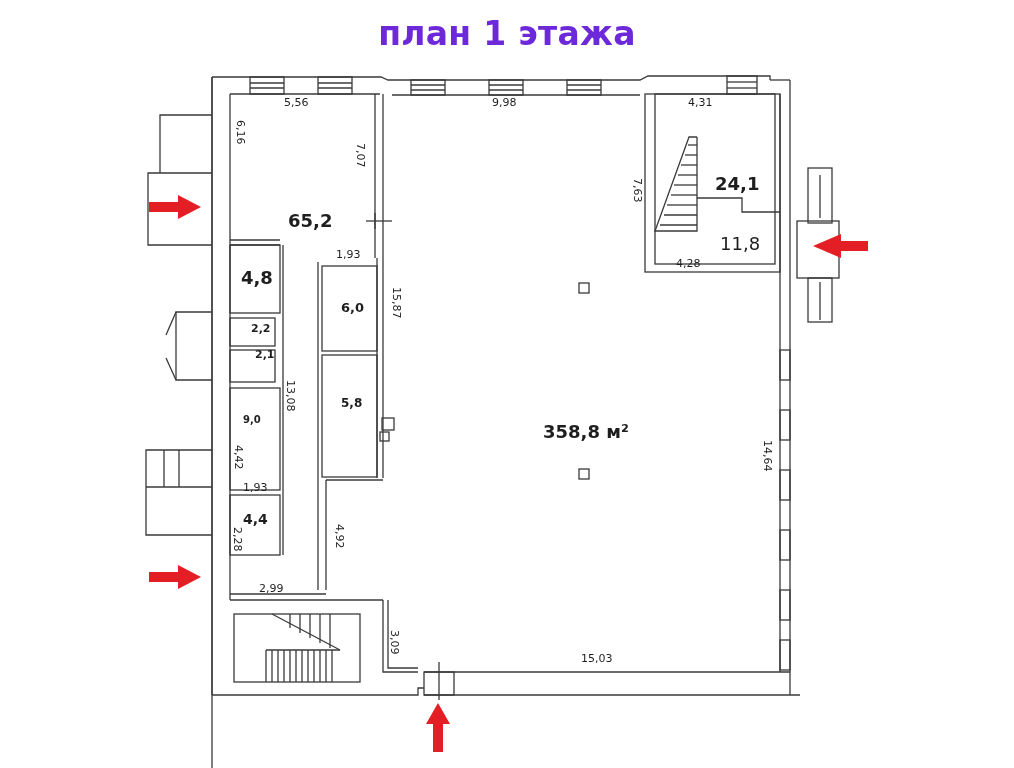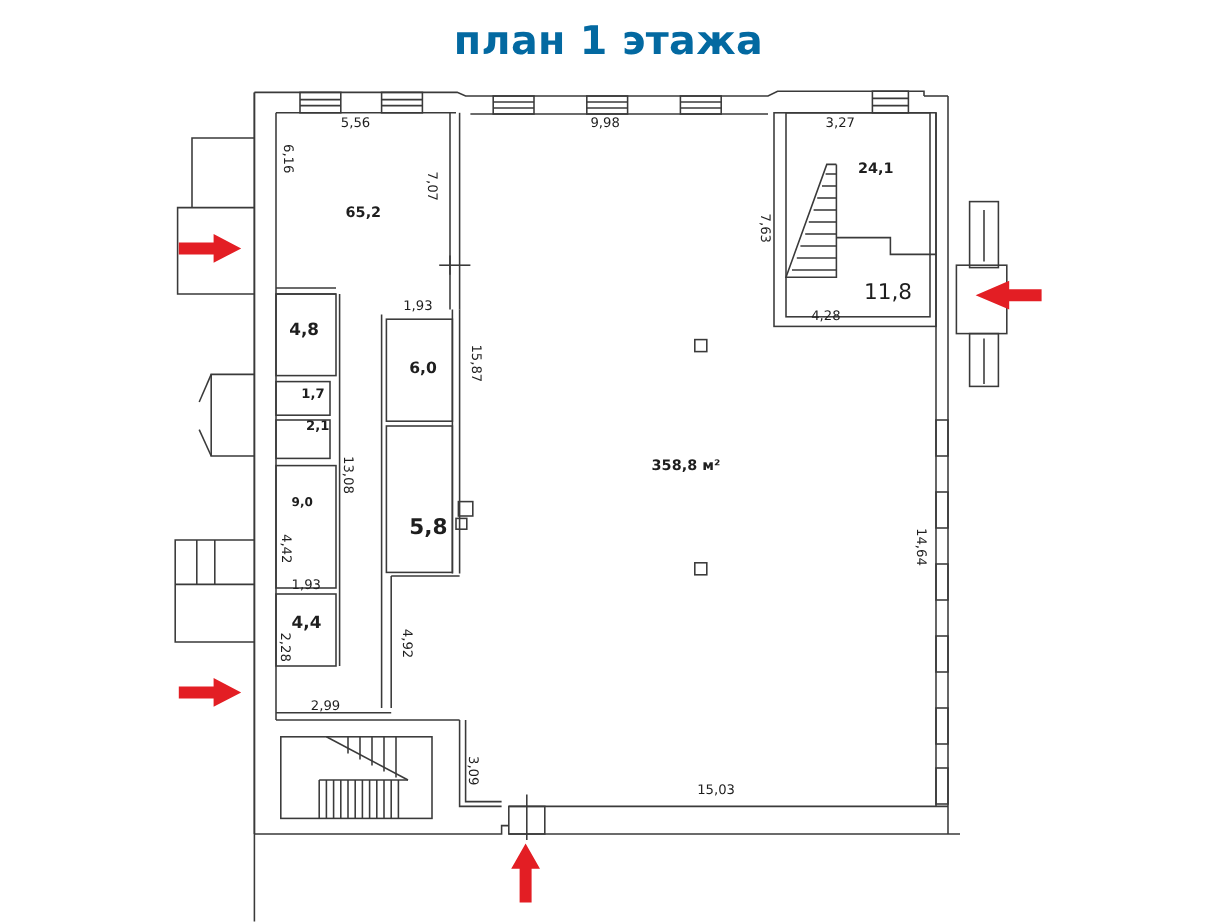--- a/index.html
+++ b/index.html
@@ -1,20 +1,20 @@
 <!DOCTYPE html>
 <html><head>
 <meta charset="utf-8">
 <style>
   html,body{margin:0;padding:0;background:#fff;}
   body{width:1014px;height:768px;position:relative;overflow:hidden;font-family:"DejaVu Sans","Liberation Sans",sans-serif;}
-  .title{position:absolute;left:0;top:14px;width:1014px;text-align:center;font-size:33px;font-weight:bold;color:#0369a1;letter-spacing:0.3px;}
+  .title{position:absolute;left:0;top:14px;width:1014px;text-align:center;font-size:33px;font-weight:bold;color:#6d28d9;letter-spacing:0.3px;}
   svg.plan{position:absolute;left:0;top:0;}
   .lbl{position:absolute;color:#1e1e1e;white-space:nowrap;}
-  .area-big{font-size:12px;font-weight:bold;}
+  .area-big{font-size:18px;font-weight:bold;margin-top:40px;}
   .area-sm{font-size:12px;font-weight:bold;}
   .dim{font-size:11px;}
   .rot{transform-origin:0 0;transform:rotate(90deg);}
   .arrow{position:absolute;}
 </style>
 </head>
 <body>
 
 <div class="title">план 1 этажа</div>
 
@@ -163,34 +163,34 @@
     <polygon points="149,202 178,202 178,195 201,207 178,219 178,212 149,212"></polygon>
     <polygon points="149,572 178,572 178,565 201,577 178,589 178,582 149,582"></polygon>
     <polygon points="433,752 433,724 426,724 438,703 450,724 443,724 443,752"></polygon>
     <polygon points="868,241 841,241 841,234 813,246 841,258 841,251 868,251"></polygon>
   </g>
 </svg>
 
 <div class="lbl area-big" style="left:288px;top:170px;">65,2</div>
 <div class="lbl area-big" style="left:715px;top:133px;">24,1</div>
 <div class="lbl area-sm" style="left:720px;top:233px;font-size:18px;font-weight:normal;">11,8</div>
-<div class="lbl area-sm" style="left:241px;top:267px;font-size:14px;text-align:center;">4,8</div>
-<div class="lbl area-sm" style="left:251px;top:322px;font-size:11px;">1,7</div>
+<div class="lbl area-sm" style="left:241px;top:267px;font-size:18px;text-align:center;">4,8</div>
+<div class="lbl area-sm" style="left:251px;top:322px;font-size:11px;">2,2</div>
 <div class="lbl area-sm" style="left:255px;top:348px;font-size:11px;">2,1</div>
 <div class="lbl area-sm" style="left:243px;top:414px;font-size:10px;">9,0</div>
 <div class="lbl area-sm" style="left:243px;top:511px;font-size:14px;text-align:center;">4,4</div>
 <div class="lbl area-sm" style="left:341px;top:300px;font-size:13px;">6,0</div>
-<div class="lbl area-sm" style="left:341px;top:429px;font-size:18px;">5,8</div>
+<div class="lbl area-sm" style="left:341px;top:396px;font-size:12px;">5,8</div>
 <div class="lbl area-big" style="left:543px;top:381px;">358,8 м²</div>
 
 <div class="lbl dim" style="left:284px;top:96px;">5,56</div>
 <div class="lbl dim rot" style="left:247px;top:120px;">6,16</div>
 <div class="lbl dim rot" style="left:367px;top:143px;">7,07</div>
 <div class="lbl dim" style="left:492px;top:96px;text-align:center;">9,98</div>
-<div class="lbl dim" style="left:688px;top:96px;">3,27</div>
+<div class="lbl dim" style="left:688px;top:96px;">4,31</div>
 <div class="lbl dim rot" style="left:644px;top:178px;">7,63</div>
 <div class="lbl dim" style="left:676px;top:257px;">4,28</div>
 <div class="lbl dim" style="left:336px;top:248px;">1,93</div>
 <div class="lbl dim rot" style="left:403px;top:287px;">15,87</div>
 <div class="lbl dim rot" style="left:297px;top:380px;">13,08</div>
 <div class="lbl dim rot" style="left:245px;top:445px;">4,42</div>
 <div class="lbl dim" style="left:243px;top:481px;">1,93</div>
 <div class="lbl dim rot" style="left:244px;top:527px;">2,28</div>
 <div class="lbl dim rot" style="left:346px;top:524px;">4,92</div>
 <div class="lbl dim" style="left:259px;top:582px;">2,99</div>

